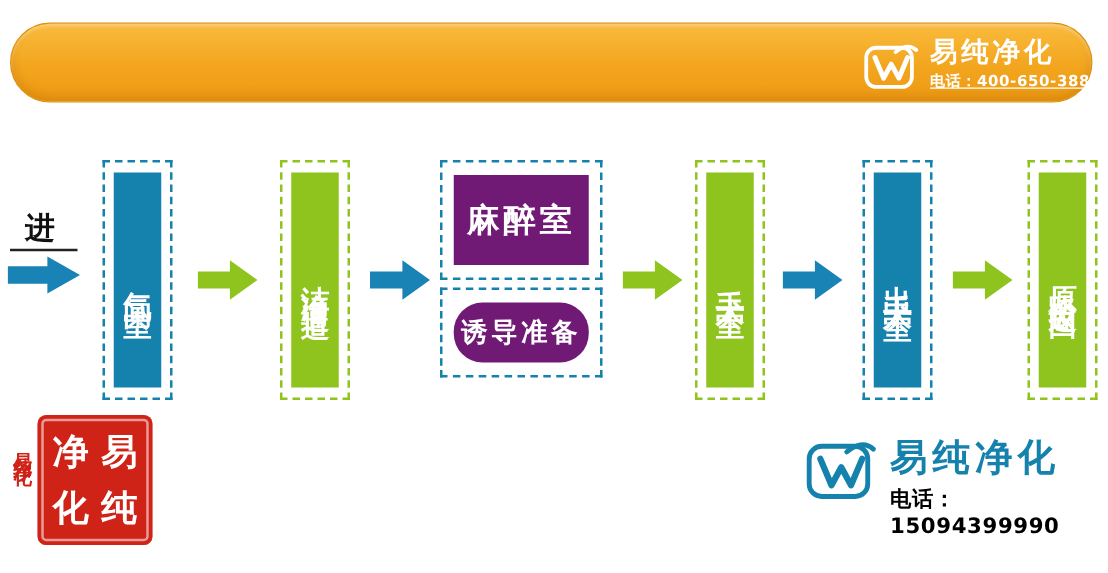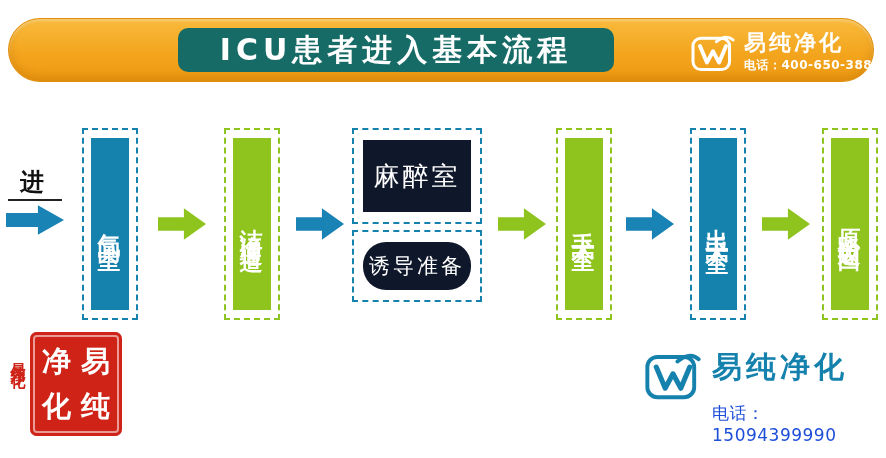--- a/index.html
+++ b/index.html
@@ -18,21 +18,21 @@
   }
   .title-panel {
     position:absolute; left:178px; top:28px; width:436px; height:44px;
     background:#176b66; border-radius:10px;
     display:flex; align-items:center; justify-content:center;
     color:#ffffff; font-size:30px; font-weight:bold; letter-spacing:5px;
     white-space:nowrap;
   }
   .hbrand { position:absolute; left:690px; top:31px; display:flex; align-items:center; gap:8px; color:#ffffff; }
   .hbrand .name  { font-size:22px; font-weight:bold; letter-spacing:3px; line-height:1.1; }
-  .hbrand .phone { font-size:12px; font-weight:bold; margin-top:2px; letter-spacing:.5px; }
+  .hbrand .phone { font-size:12px; font-weight:bold; margin-top:2px; letter-spacing:.5px;text-decoration:underline; }
 
   
   .entry-label { position:absolute; left:20px; top:166px; font-size:24px; font-weight:bold; color:#111; }
   .entry-line  { position:absolute; left:8px;  top:199px; width:54px; height:2px; background:#222; }
   .entry-arrow {
     position:absolute; left:6px; top:204px; width:58px; height:32px; background:#1a83b5;
     clip-path:polygon(0 28%, 55% 28%, 55% 4%, 100% 50%, 55% 96%, 55% 72%, 0 72%);
   }
 
   
@@ -46,21 +46,21 @@
     writing-mode:vertical-rl; text-orientation:upright; letter-spacing:7px;
   }
   .fill-blue  { background:#1581ad; }
   .fill-green { background:#8fc31e; }
 
   .group-rect { position:absolute; left:352px; width:130px; border:2px dashed #1581ad; }
   .group-top    { top:128px; height:96px; }
   .group-bottom { top:230px; height:72px; }
   .group-fill {
     position:absolute; left:9px; right:9px; top:10px; bottom:10px;
-    background:#0f172a; color:#ffffff; font-weight:normal;
+    background:#701a75; color:#ffffff; font-weight:bold;
     display:flex; align-items:center; justify-content:center; letter-spacing:3px;
   }
   .group-top .group-fill    { font-size:26px; }
   .group-bottom .group-fill { font-size:21px;border-radius:23px; }
 
   .arrow {
     position:absolute; top:206px; width:48px; height:36px;
     clip-path:polygon(0 31%, 54% 31%, 54% 6%, 100% 50%, 54% 94%, 54% 69%, 0 69%);
   }
   .arrow.blue  { background:#1a83b5; }
@@ -81,32 +81,31 @@
     position:absolute; left:8px; top:350px; color:#cf2317;
     writing-mode:vertical-rl; text-orientation:upright;
     font-size:15px; font-weight:bold; letter-spacing:4px;
     font-family:"DejaVu Serif","Liberation Serif",serif;
   }
   .figure-label { position:absolute; left:132px; top:352px; font-size:36px; color:#1a1a1a; letter-spacing:2px; }
 
   .fbrand { position:absolute; left:644px; top:350px; display:flex; align-items:flex-start; gap:10px; }
   .fbrand .logo { color:#1581ad; }
   .fbrand .name  { font-size:30px; font-weight:bold; color:#1581ad; letter-spacing:4px; line-height:1.1; }
-  .fbrand .phone { font-size:17px; font-weight:normal; color:#1d4ed8; margin-top:19px; letter-spacing:.5px; }
+  .fbrand .phone { font-size:17px; font-weight:bold; color:#000000; margin-top:5px; letter-spacing:.5px; }
 
   .hbrand .logo { color:#ffffff; }
   svg { display:block; }
 </style>
 </head>
 <body>
 
 <div id="canvas">
 
   <div class="banner"></div>
-  <div class="title-panel">ICU患者进入基本流程</div>
 
   <div class="hbrand">
     <span class="logo">
       <svg viewBox="0 0 52 46" width="46" height="40">
         <rect x="3" y="6" width="42" height="36" rx="9" fill="none" stroke="currentColor" stroke-width="3.5"></rect>
         <path d="M11 15 L19 34 L26 21 L33 34 L41 15" fill="none" stroke="currentColor" stroke-width="4.5" stroke-linecap="round" stroke-linejoin="round"></path>
         <path d="M30 10 Q41 1 49 8" fill="none" stroke="currentColor" stroke-width="3.5" stroke-linecap="round"></path>
       </svg>
     </span>
     <span>

